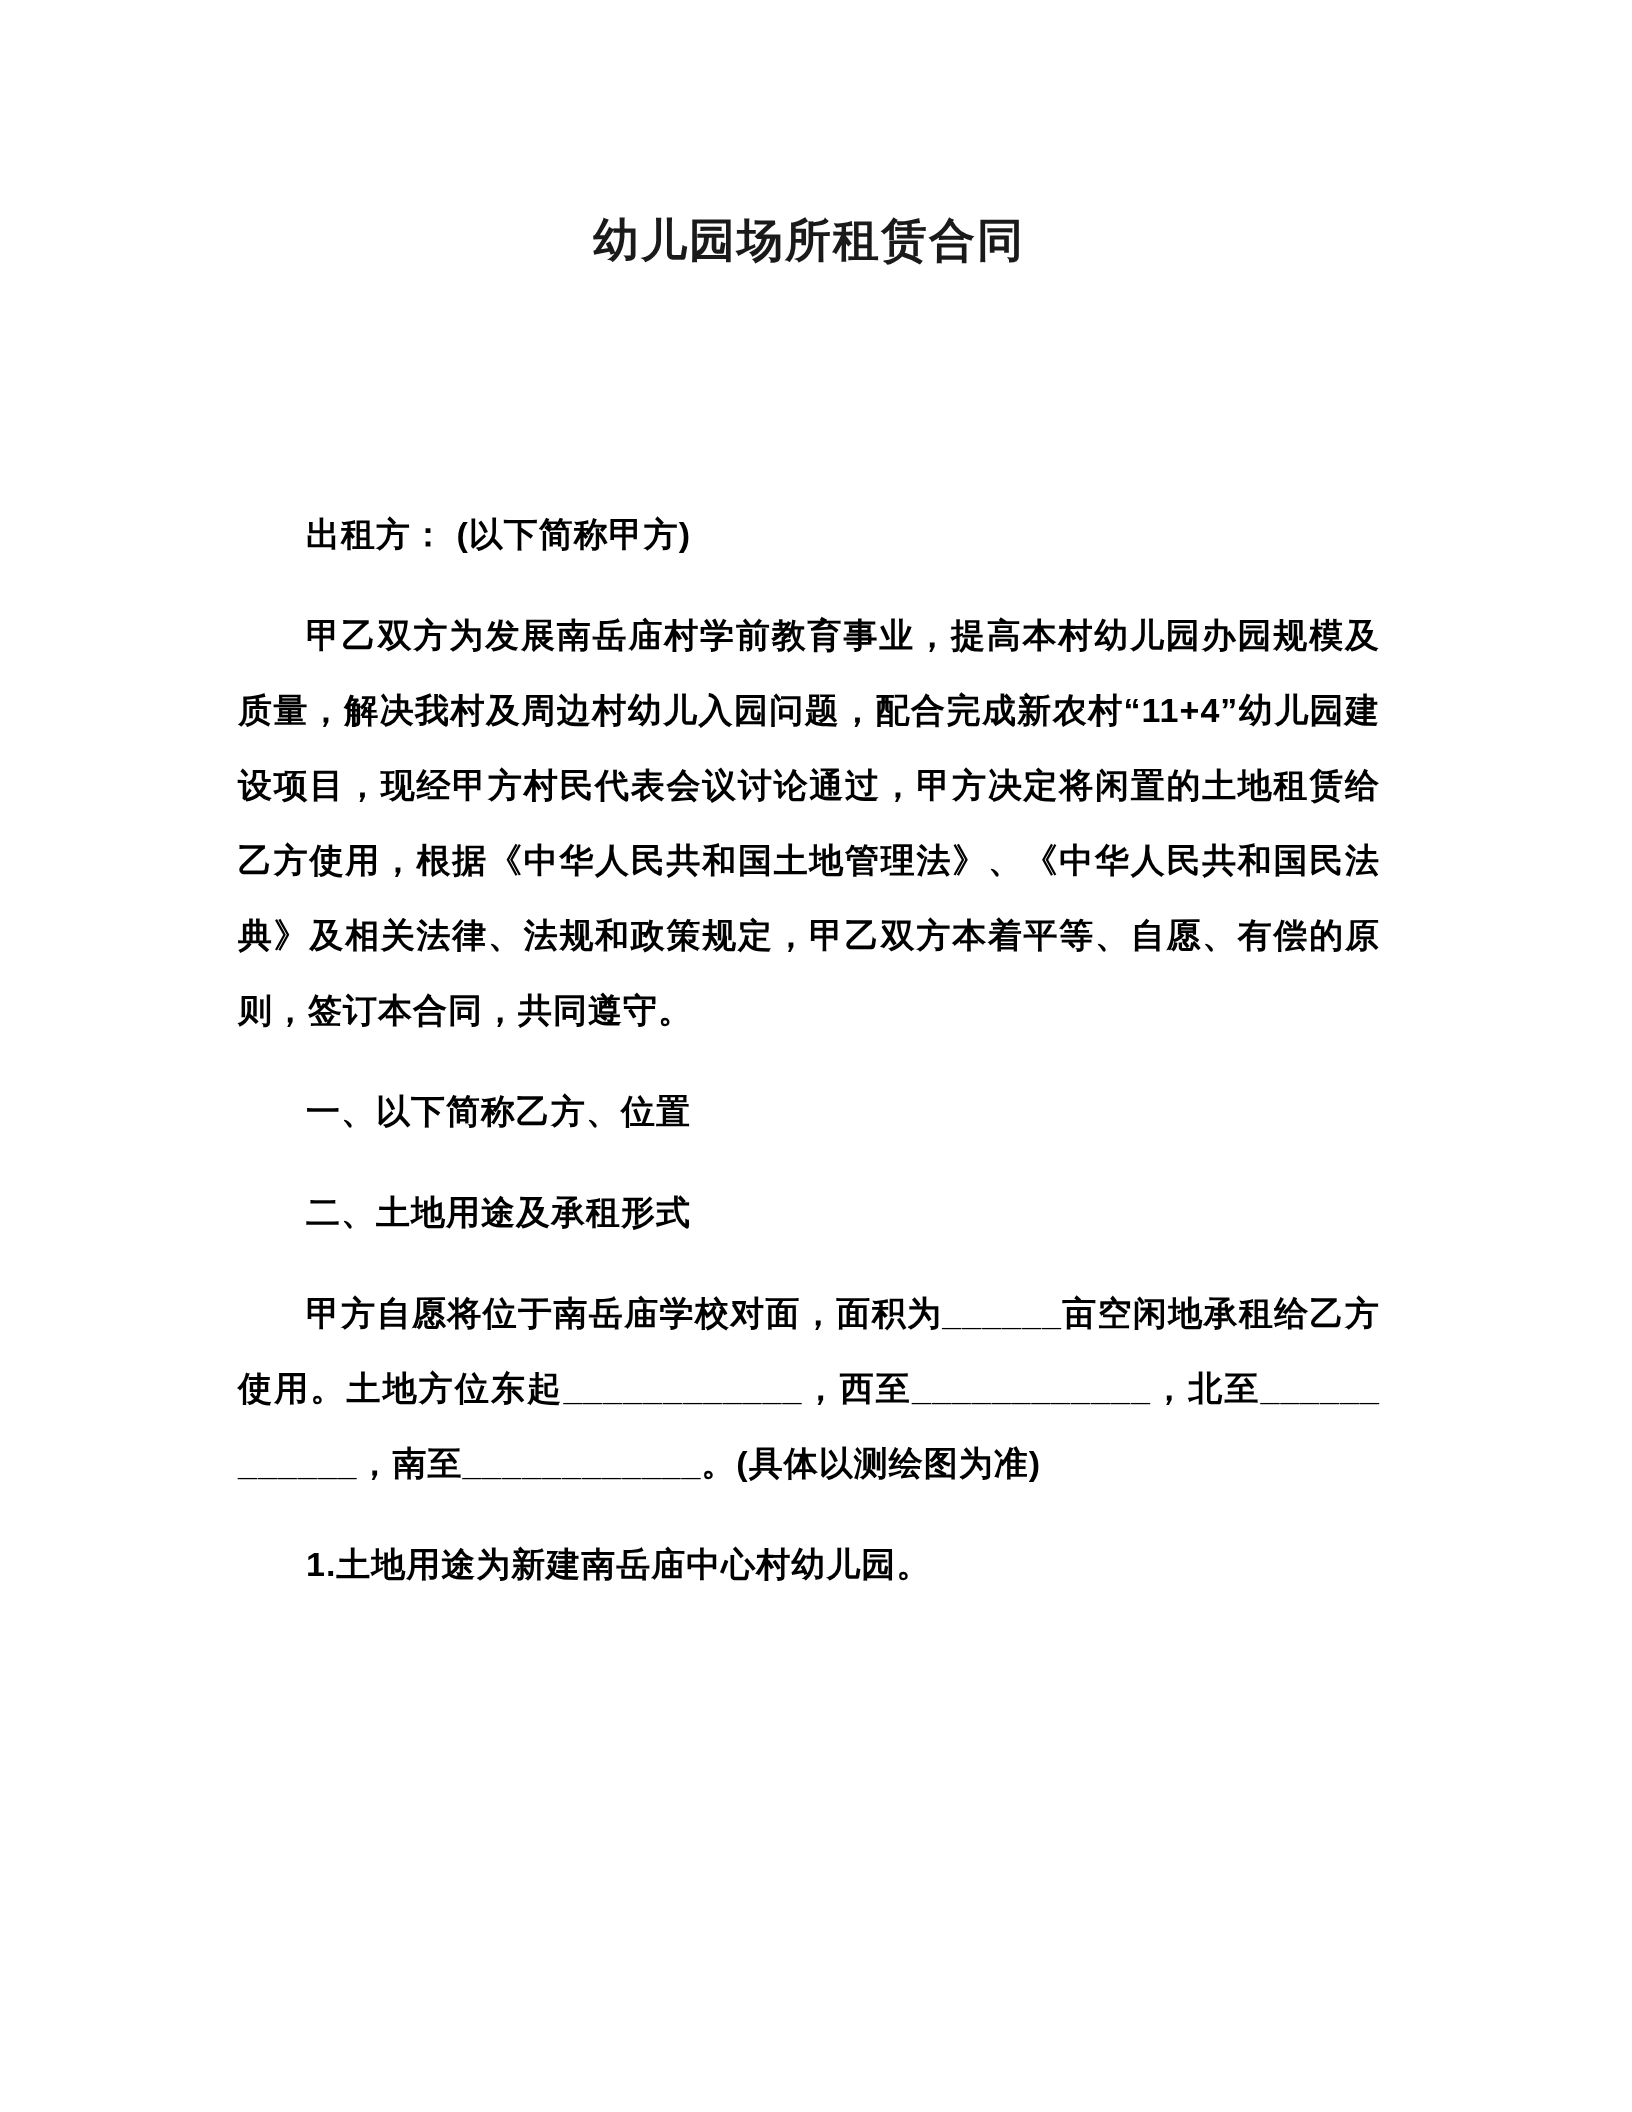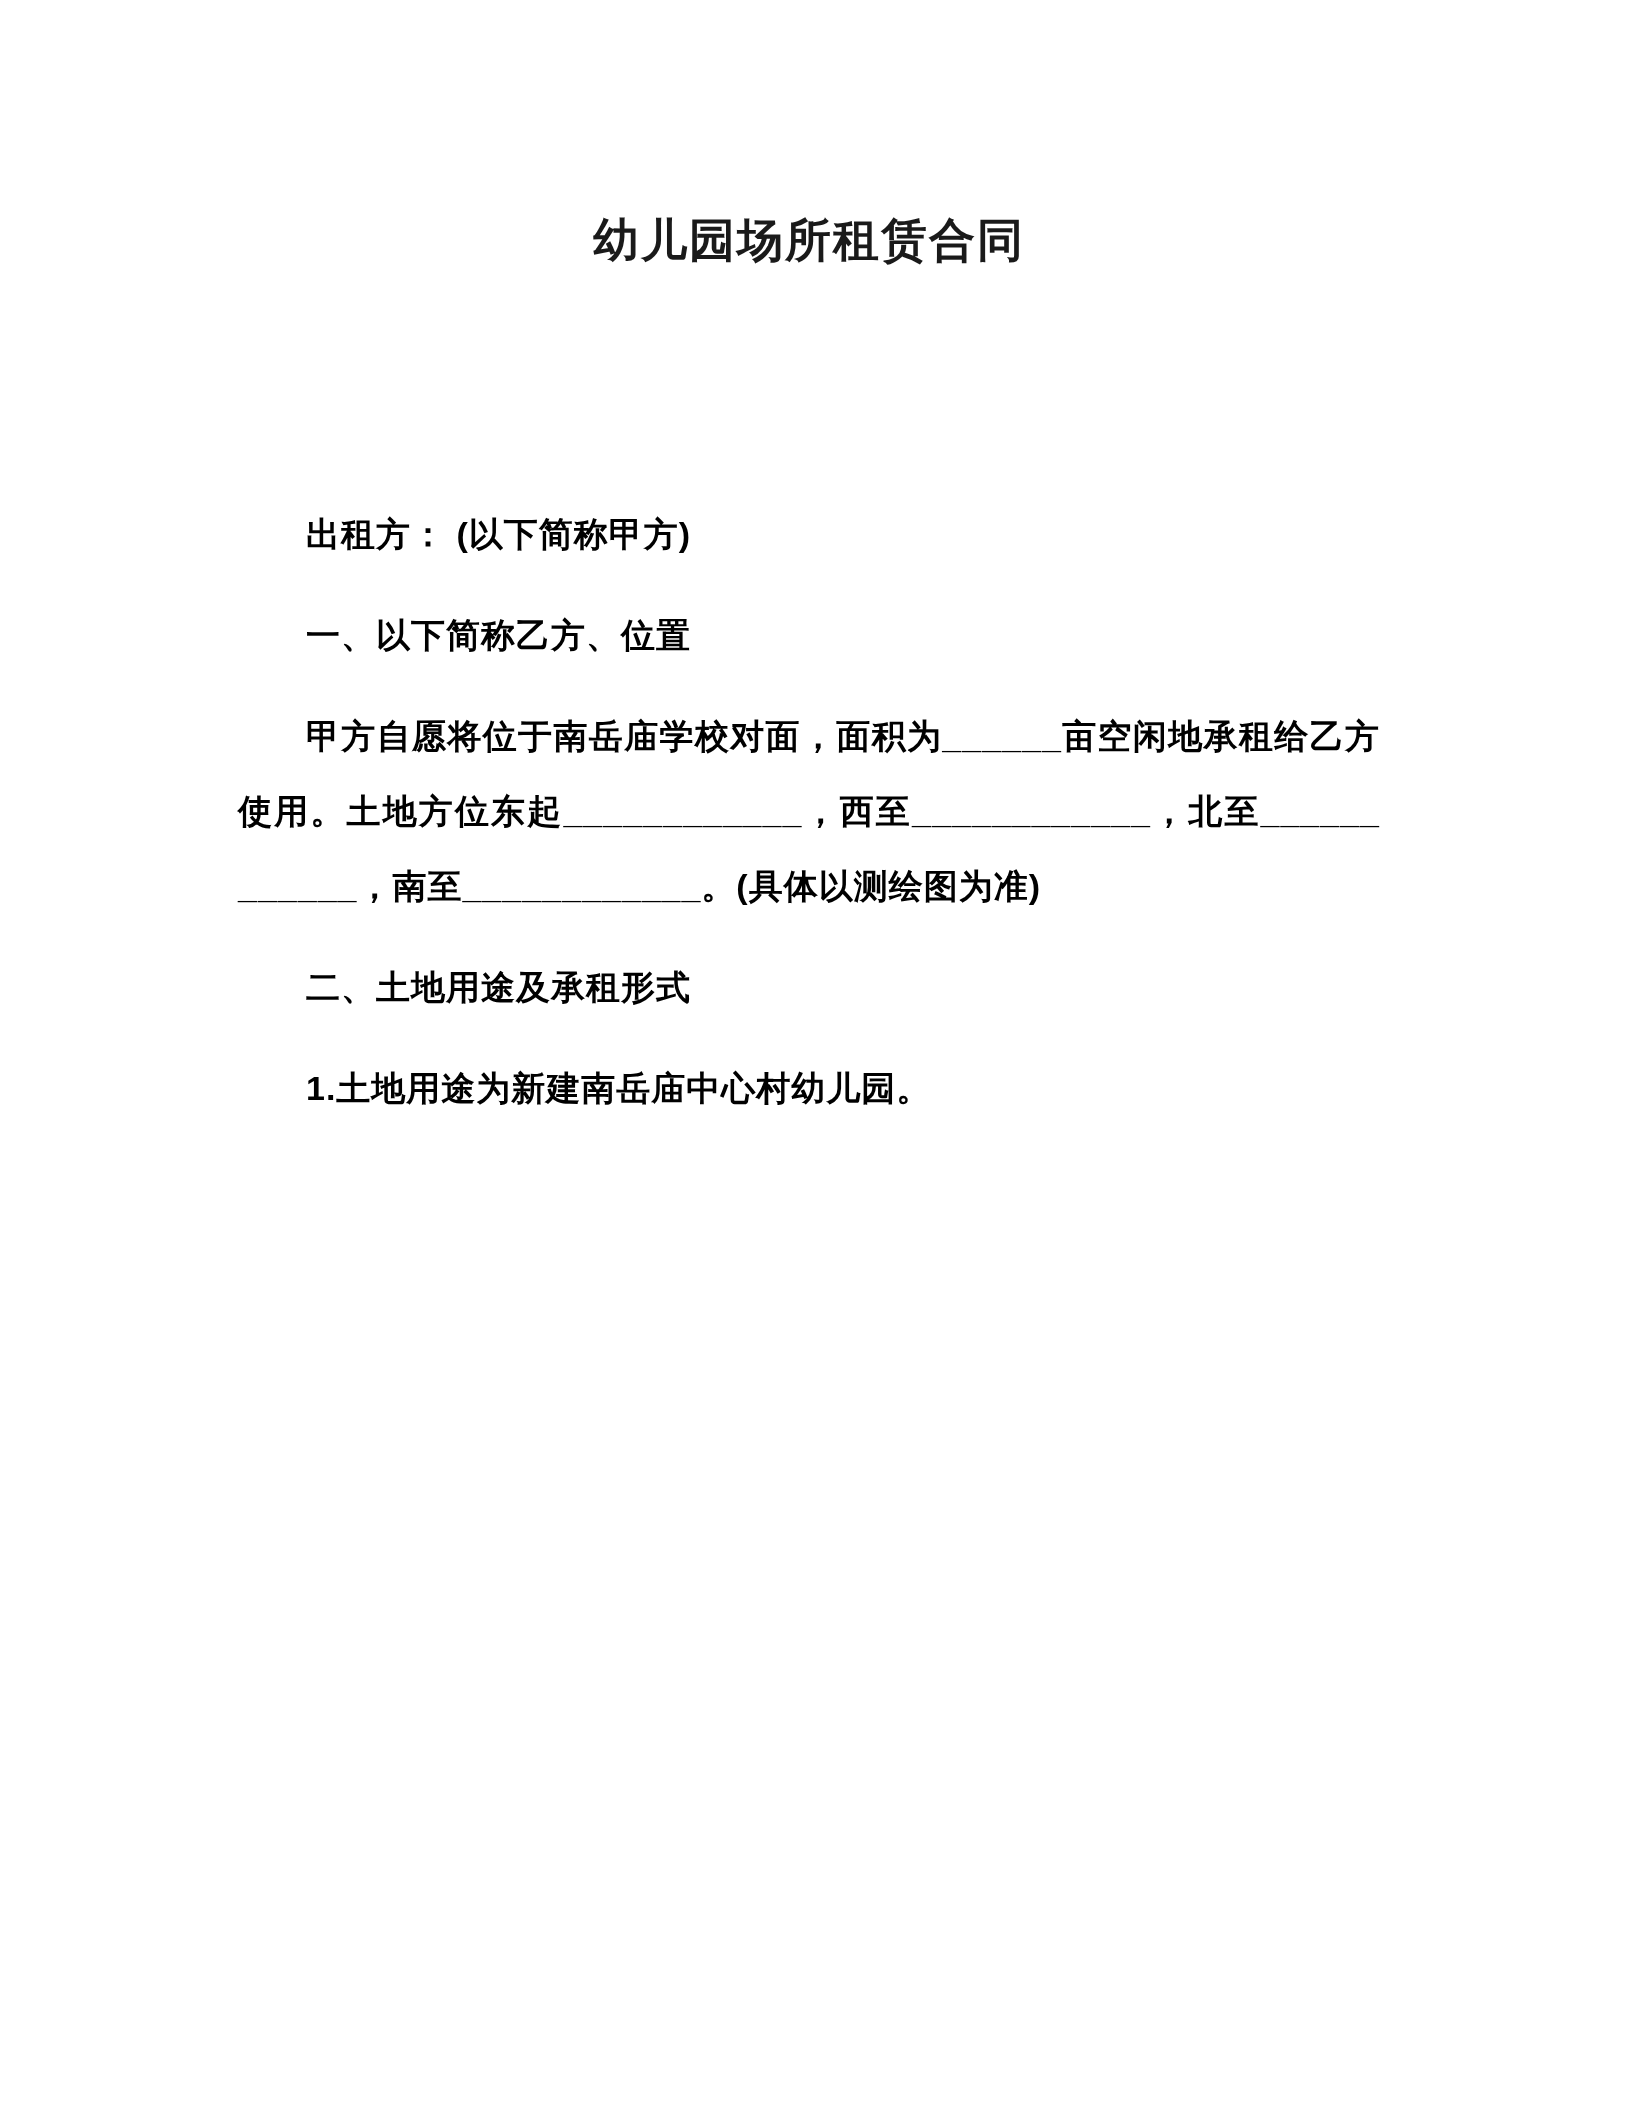--- a/index.html
+++ b/index.html
@@ -49,24 +49,25 @@
 <body>
 
 <div class="page">
   <div class="content">
 
     <h1 class="doc-title">幼儿园场所租赁合同</h1>
 
     <p class="para single">出租方： (以下简称甲方)</p>
 
 
+    <p class="para">甲乙双方为发展南岳庙村学前教育事业，提高本村幼儿园办园规模及质量，解决我村及周边村幼儿入园问题，配合完成新农村“11+4”幼儿园建设项目，现经甲方村民代表会议讨论通过，甲方决定将闲置的土地租赁给乙方使用，根据《中华人民共和国土地管理法》、《中华人民共和国民法典》及相关法律、法规和政策规定，甲乙双方本着平等、自愿、有偿的原则，签订本合同，共同遵守。</p>
 
     <p class="para single">一、以下简称乙方、位置</p>
 
+    <p class="para single">二、土地用途及承租形式</p>
+
     <p class="para">甲方自愿将位于南岳庙学校对面，面积为______亩空闲地承租给乙方使用。土地方位东起____________，西至____________，北至____________，南至____________。(具体以测绘图为准)</p>
-
-    <p class="para single">二、土地用途及承租形式</p>
 
     <p class="para single">1.土地用途为新建南岳庙中心村幼儿园。</p>
 
 
   </div>
 </div>
 
 </body></html>

